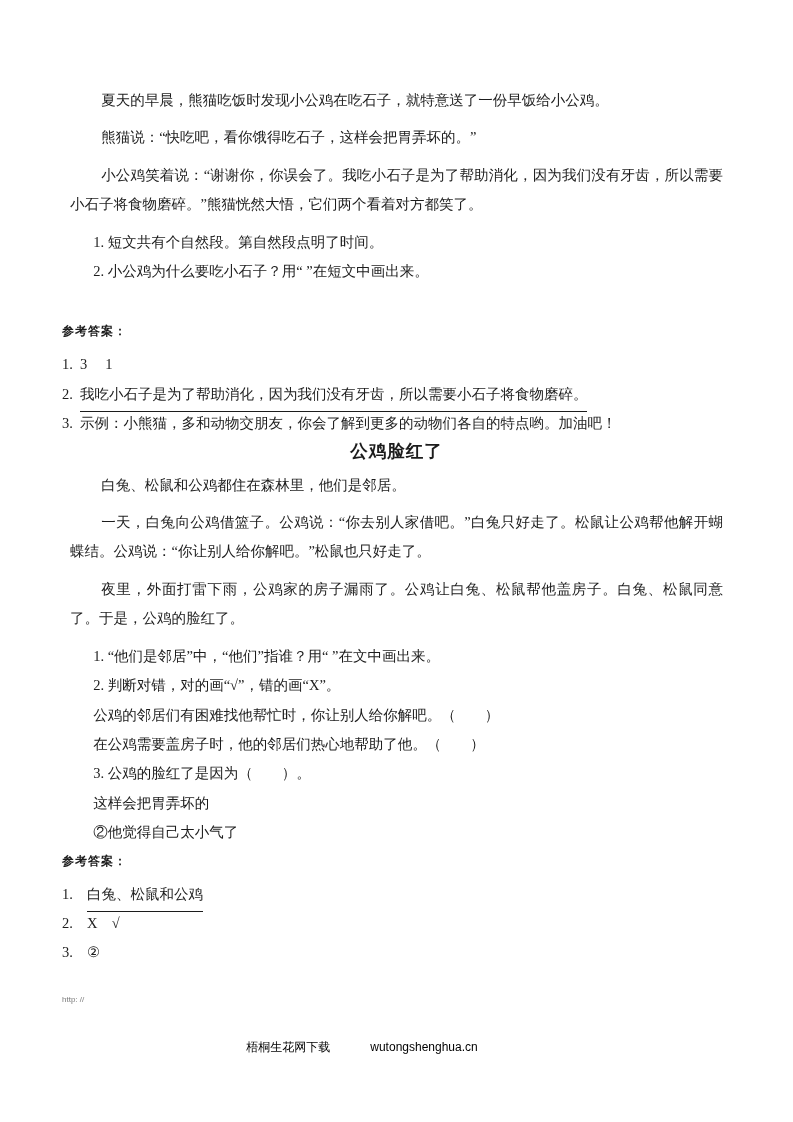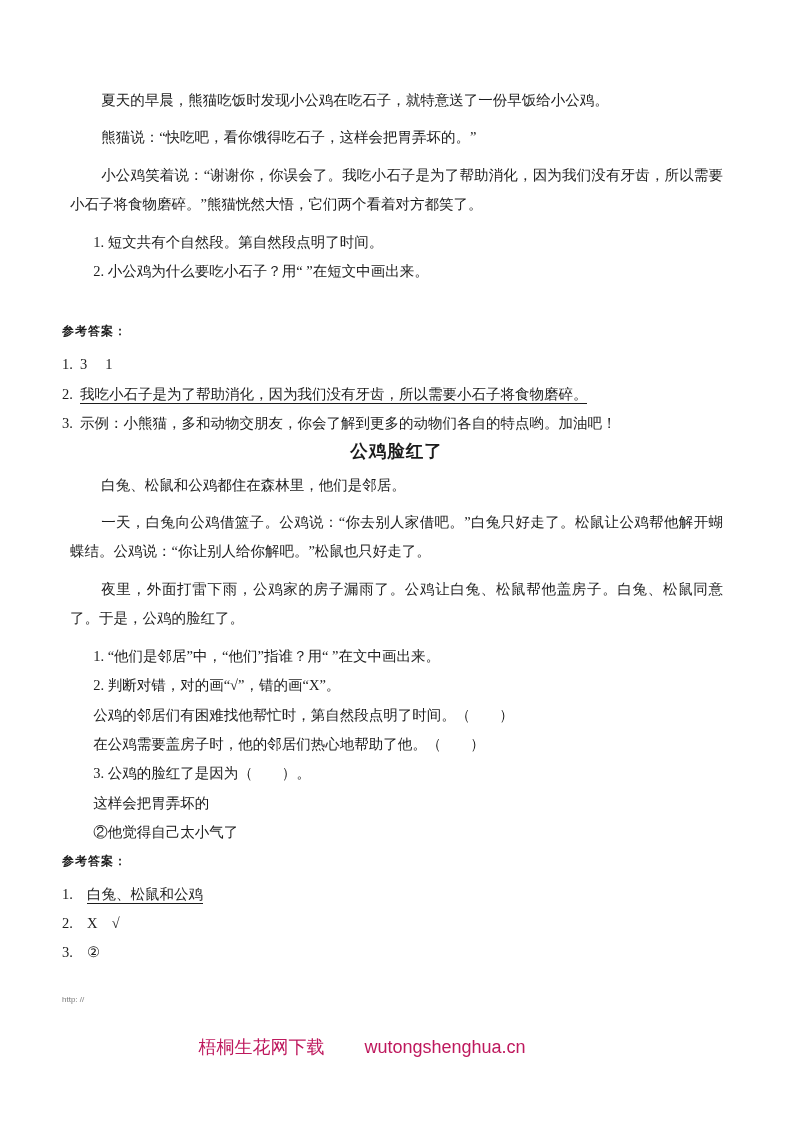--- a/index.html
+++ b/index.html
@@ -43,40 +43,40 @@
     font-family: "Liberation Sans", "DejaVu Sans", sans-serif;
     margin: 32px 0 6px 0;
     letter-spacing: 1px;
   }
   .answers-heading.tight { margin-top: 0; }
   .ans { margin: 0; }
   .ans .pfx { margin-right: 7px; }
   .ans .pfx-wide { margin-right: 14px; }
   .u {
     border-bottom: 1px solid #1c1c1c;
-    padding-bottom: 1px;
+    padding-bottom: 9px;
   }
   .watermark {
     position: absolute;
     left: 62px;
     top: 995px;
     font-size: 8px;
     line-height: 10px;
     color: #7a7a7a;
     font-family: "Liberation Sans", "DejaVu Sans", sans-serif;
   }
   .footer {
     position: absolute;
     top: 1036px;
     left: 0;
     width: 724px;
     text-align: center;
-    font-size: 18px;
+    font-size: 12px;
     line-height: 22px;
-    color: #be185d;
+    color: #000000;
   }
   .footer .site-name {
     font-family: "Liberation Serif", "DejaVu Serif", serif;
     margin-right: 40px;
   }
   .footer .site-url {
     font-family: "Liberation Sans", "DejaVu Sans", sans-serif;
   }
 </style>
 </head>
@@ -100,21 +100,21 @@
   <p class="ans">
     <span class="pfx">3.</span><span>示例：小熊猫，多和动物交朋友，你会了解到更多的动物们各自的特点哟。加油吧！</span>
   </p>
 
   <h1 class="passage-title second">公鸡脸红了</h1>
   <p class="para">白兔、松鼠和公鸡都住在森林里，他们是邻居。</p>
   <p class="para">一天，白兔向公鸡借篮子。公鸡说：“你去别人家借吧。”白兔只好走了。松鼠让公鸡帮他解开蝴蝶结。公鸡说：“你让别人给你解吧。”松鼠也只好走了。</p>
   <p class="para">夜里，外面打雷下雨，公鸡家的房子漏雨了。公鸡让白兔、松鼠帮他盖房子。白兔、松鼠同意了。于是，公鸡的脸红了。</p>
   <p class="q">1. “他们是邻居”中，“他们”指谁？用“ ”在文中画出来。</p>
   <p class="q">2. 判断对错，对的画“√”，错的画“X”。</p>
-  <p class="q">公鸡的邻居们有困难找他帮忙时，第自然段点明了时间。（　　）</p>
+  <p class="q">公鸡的邻居们有困难找他帮忙时，你让别人给你解吧。（　　）</p>
   <p class="q">在公鸡需要盖房子时，他的邻居们热心地帮助了他。（　　）</p>
   <p class="q">3. 公鸡的脸红了是因为（　　）。</p>
   <p class="q">这样会把胃弄坏的</p>
   <p class="q">②他觉得自己太小气了</p>
 
   <h2 class="answers-heading tight">参考答案：</h2>
   <p class="ans">
     <span class="pfx pfx-wide">1.</span><span class="u">白兔、松鼠和公鸡</span>
   </p>
   <p class="ans">

